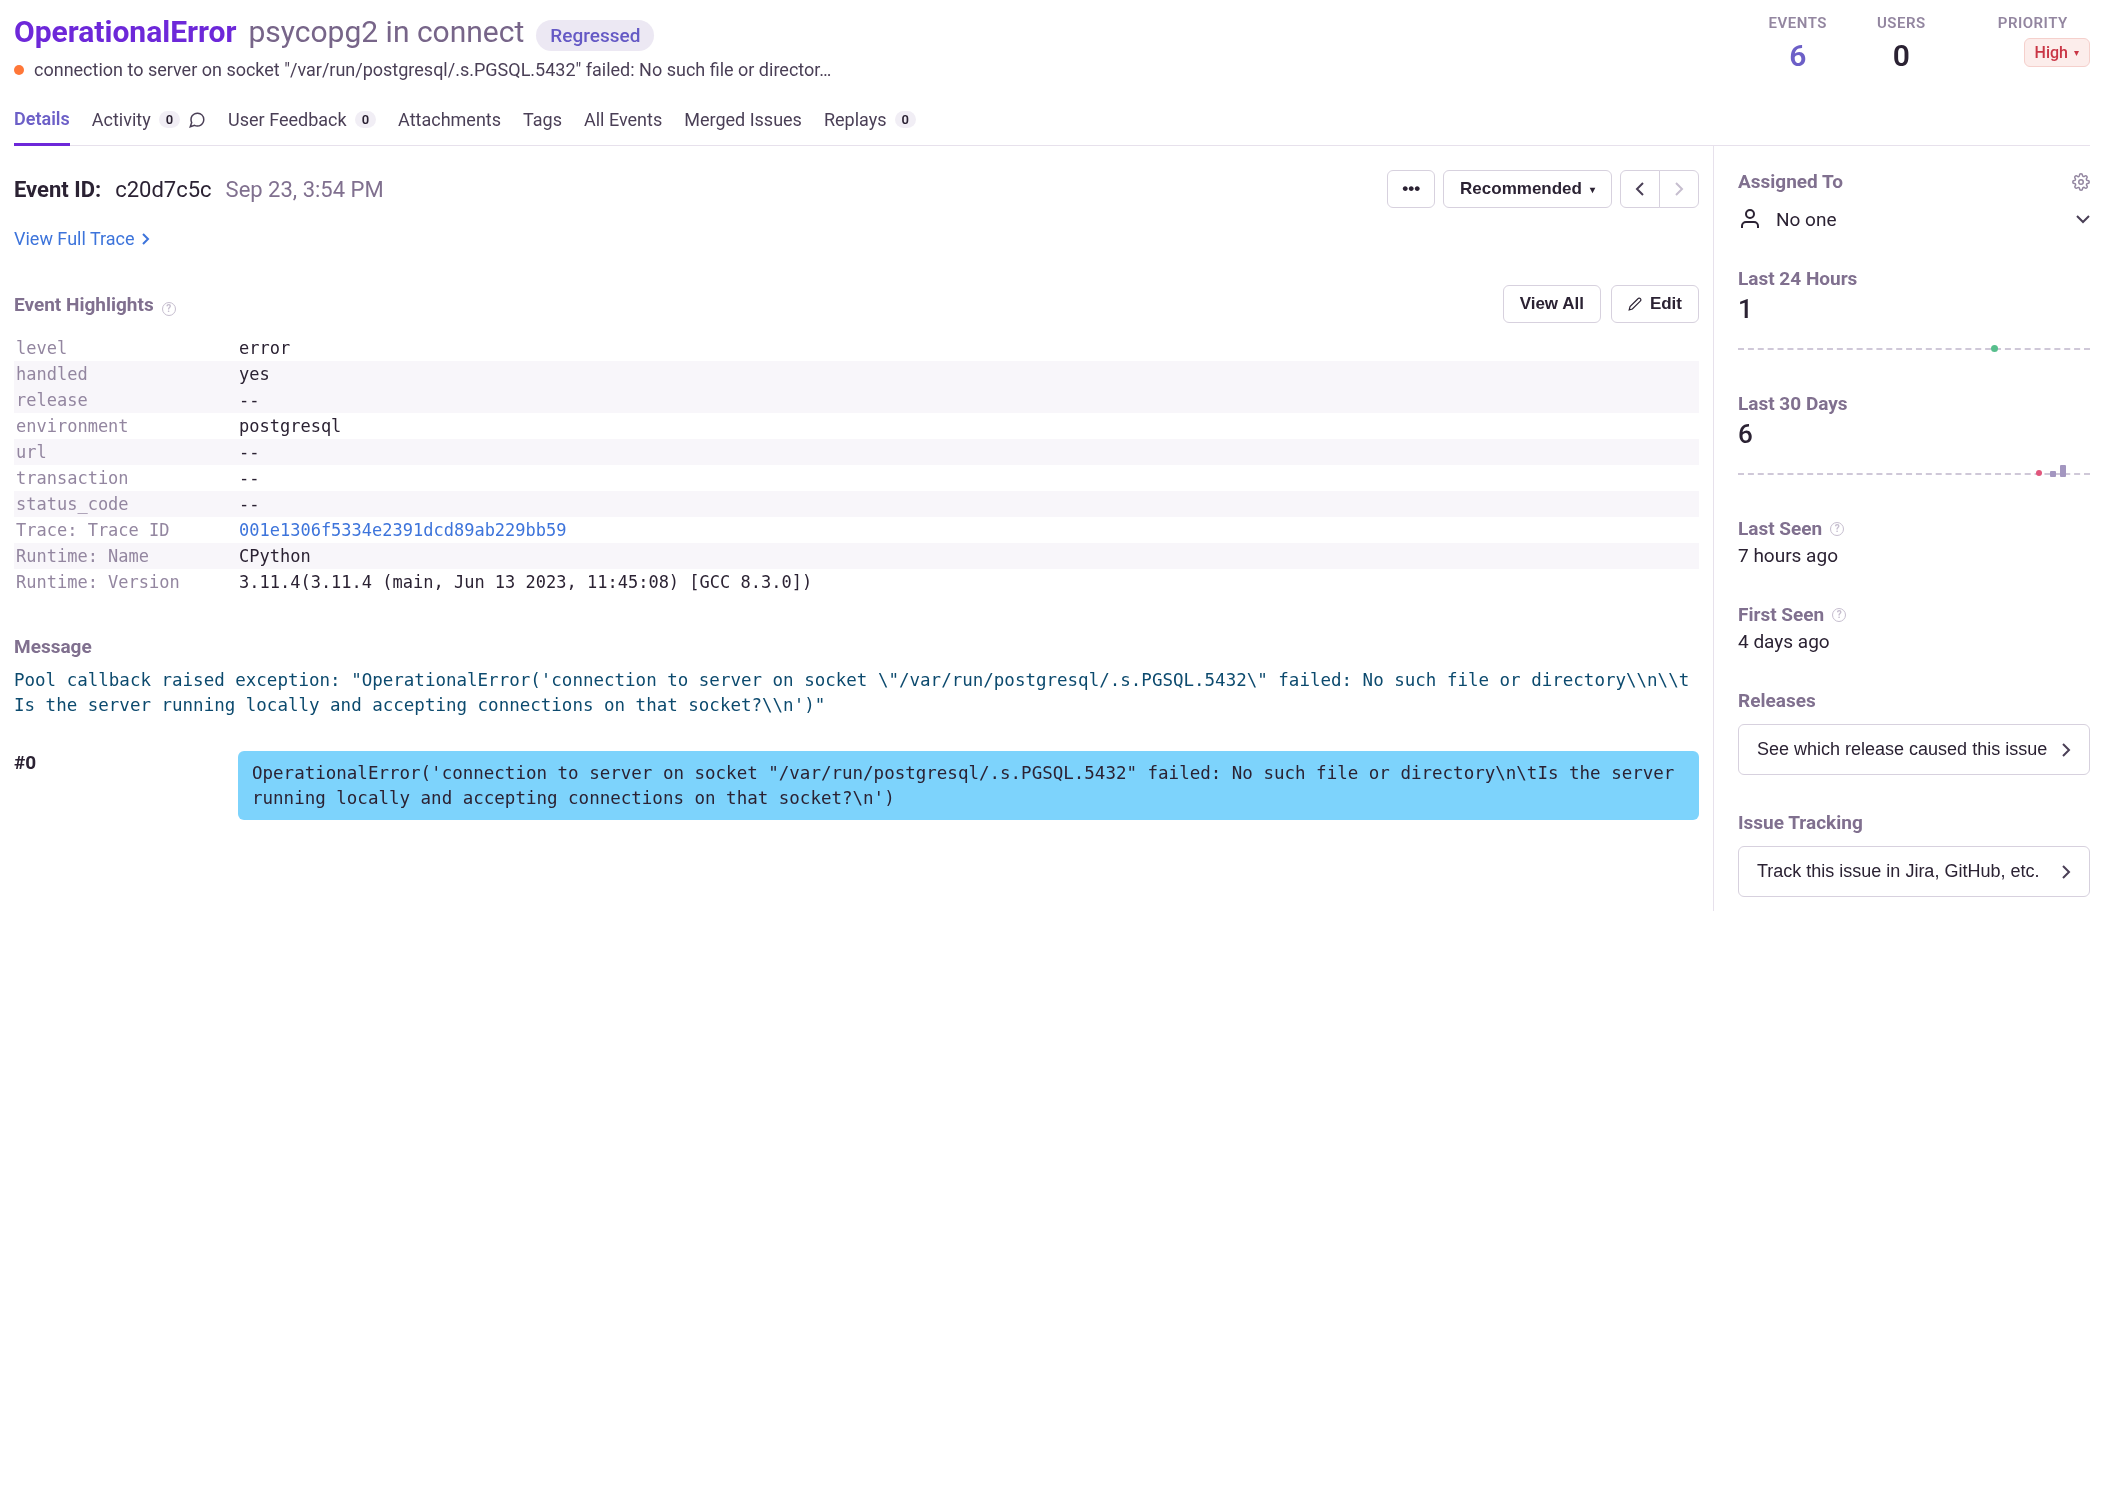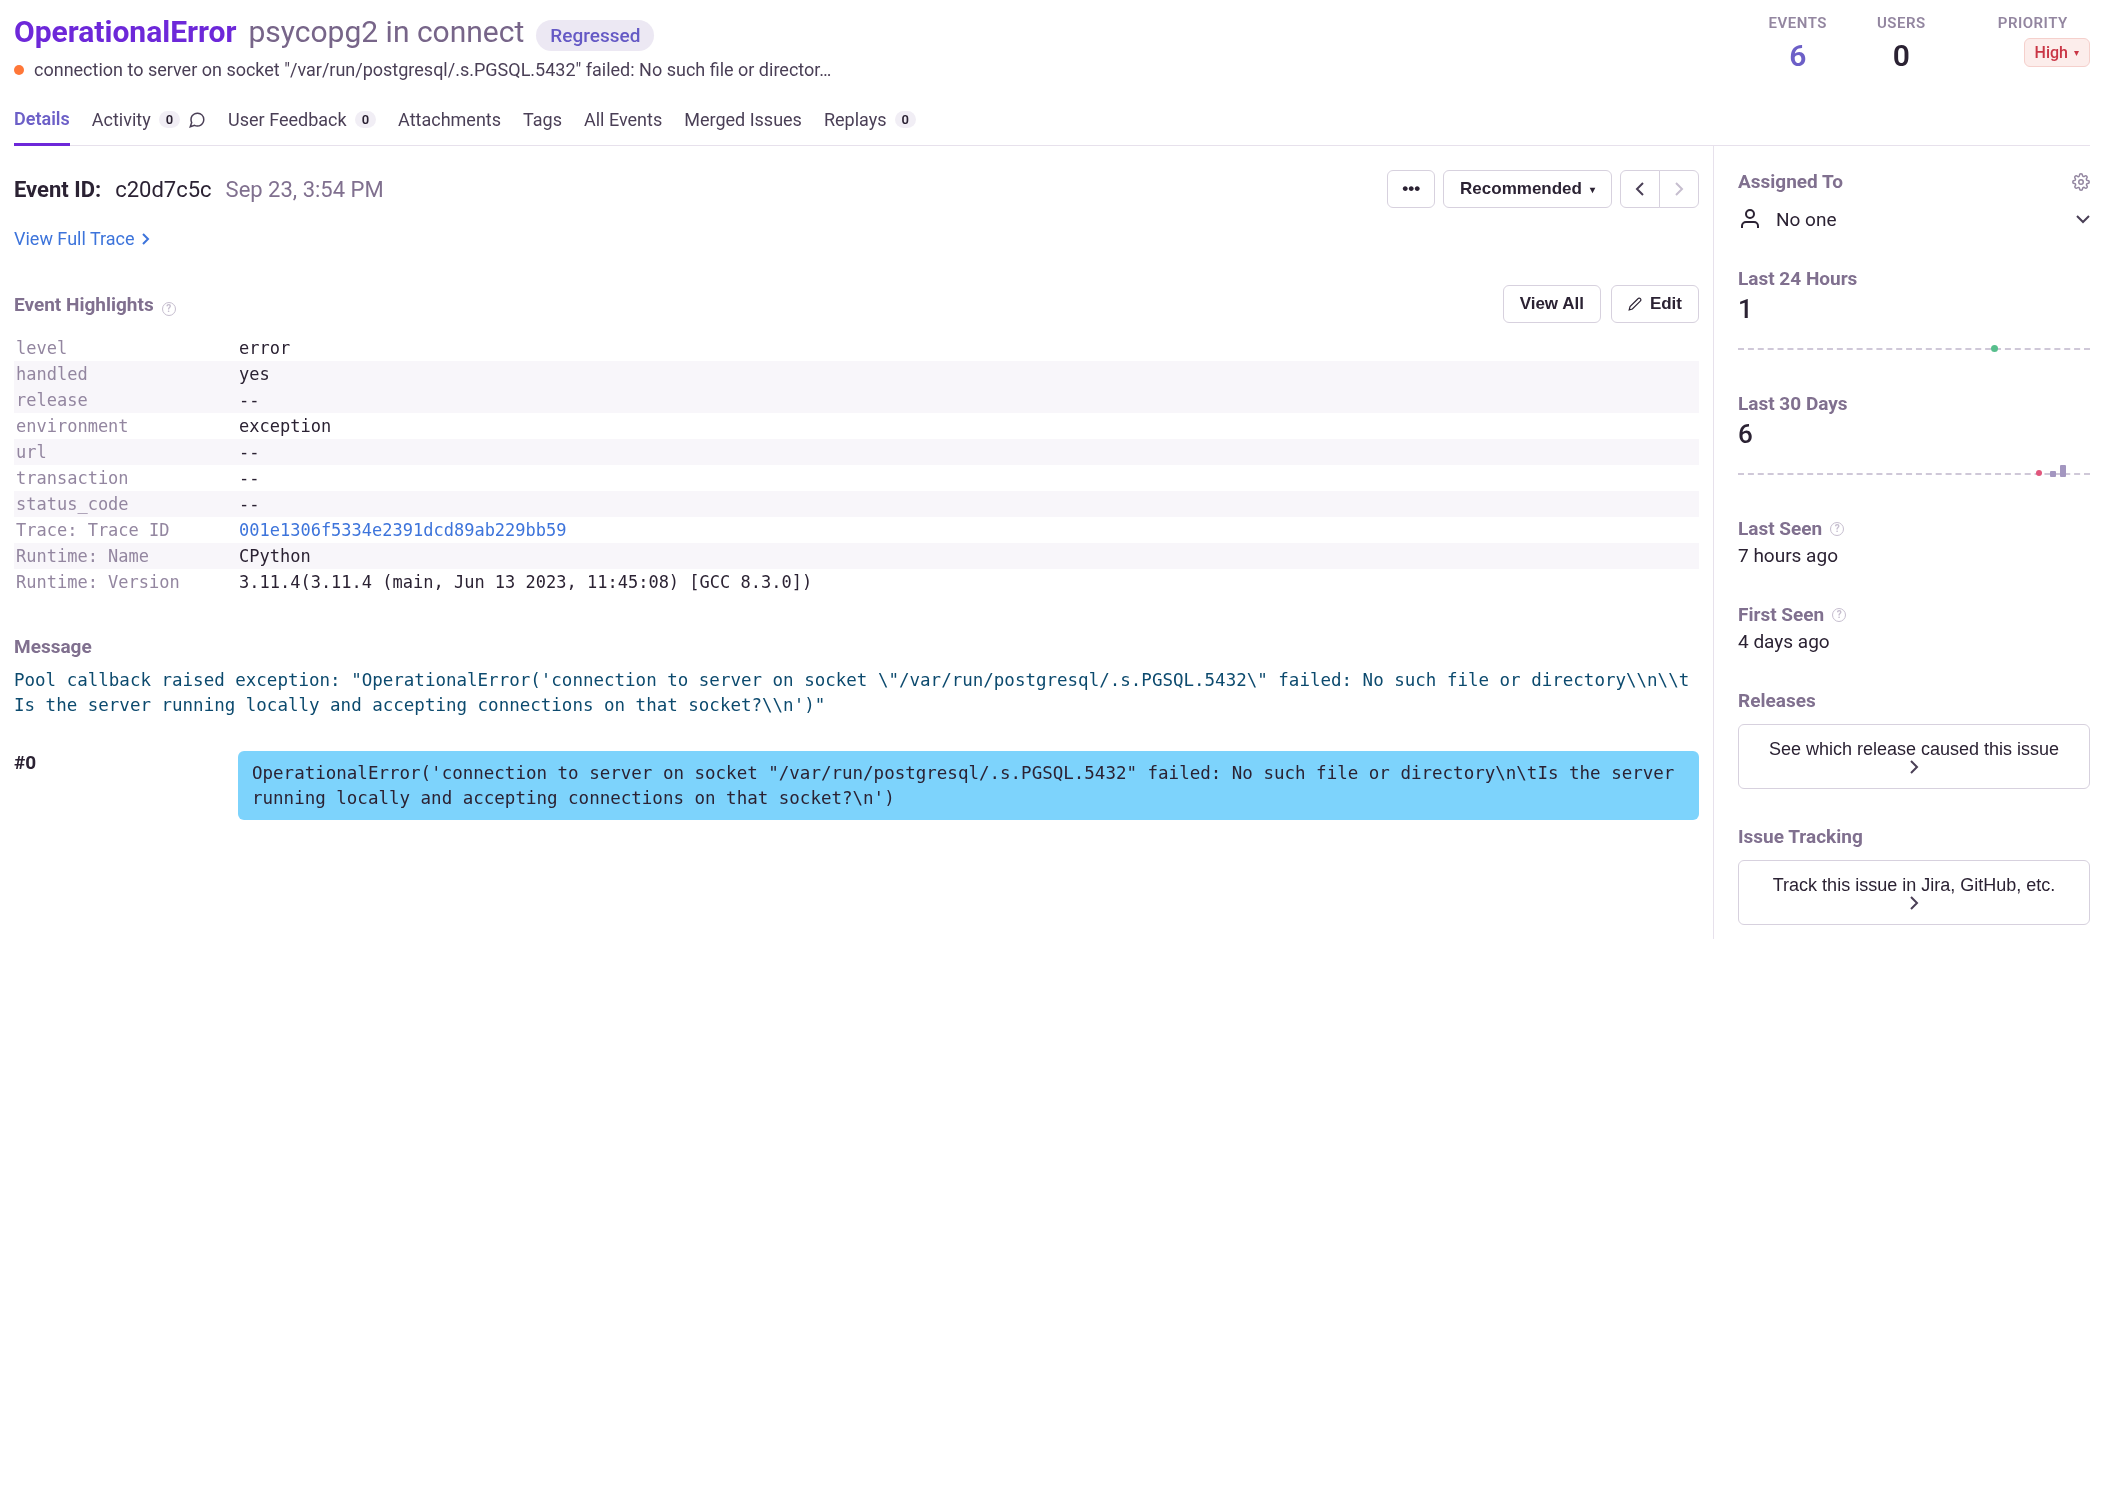--- a/index.html
+++ b/index.html
@@ -65,21 +65,21 @@
 .side-section { margin-top: 36px; }
 .side-big { font-size: 26px; font-weight: 500; color: #2b2233; margin-top: 4px; }
 .sparkline { margin-top: 18px; height: 14px; position: relative; }
 .dash-line { position: absolute; top: 6px; left: 0; right: 0; border-top: 2.5px dashed #cfc8d8; }
 .spark-dot { position: absolute; top: 3px; width: 7px; height: 7px; border-radius: 50%; }
 .spark-dot.green { background: #57be8c; left: 72%; }
 .spark-bars { position: absolute; top: -2px; right: 24px; display: flex; gap: 4px; align-items: flex-end; }
 .spark-bar { width: 6px; background: #a396c0; border-radius: 1px; }
 .spark-dot.red { position: absolute; bottom: -1px; width: 6px; height: 6px; border-radius: 50%; background: #e1567c; right: 48px; }
 .side-text { font-size: 19px; color: #2b2233; margin-top: 4px; }
-.side-btn { width: 100%; border: 1px solid #d7d1de; background: #fff; border-radius: 6px; padding: 14px 18px; font-size: 18px; color: #2b2233; cursor: pointer; display: flex; align-items: center; justify-content: space-between; margin-top: 12px; flex-direction: column; }
+.side-btn { width: 100%; border: 1px solid #d7d1de; background: #fff; border-radius: 6px; padding: 14px 18px; font-size: 18px; color: #2b2233; cursor: pointer; display: flex; align-items: center; justify-content: space-between; margin-top: 12px; }
 </style>
 </head>
 <body>
 
 <div class="header" style="position:relative;">
   <div class="title-row">
     <span class="title-main">OperationalError</span>
     <span class="title-sub">psycopg2 in connect</span>
     <span class="badge-regressed">Regressed</span>
   </div>
@@ -189,21 +189,21 @@
       <div class="kv-row striped">
           <span class="kv-key">handled</span>
           <span class="kv-val">yes</span>
         </div>
       <div class="kv-row striped">
           <span class="kv-key">release</span>
           <span class="kv-val">--</span>
         </div>
       <div class="kv-row">
           <span class="kv-key">environment</span>
-          <span class="kv-val">exception</span>
+          <span class="kv-val">postgresql</span>
         </div>
       <div class="kv-row striped">
           <span class="kv-key">url</span>
           <span class="kv-val">--</span>
         </div>
       <div class="kv-row">
           <span class="kv-key">transaction</span>
           <span class="kv-val">--</span>
         </div>
       <div class="kv-row striped">

